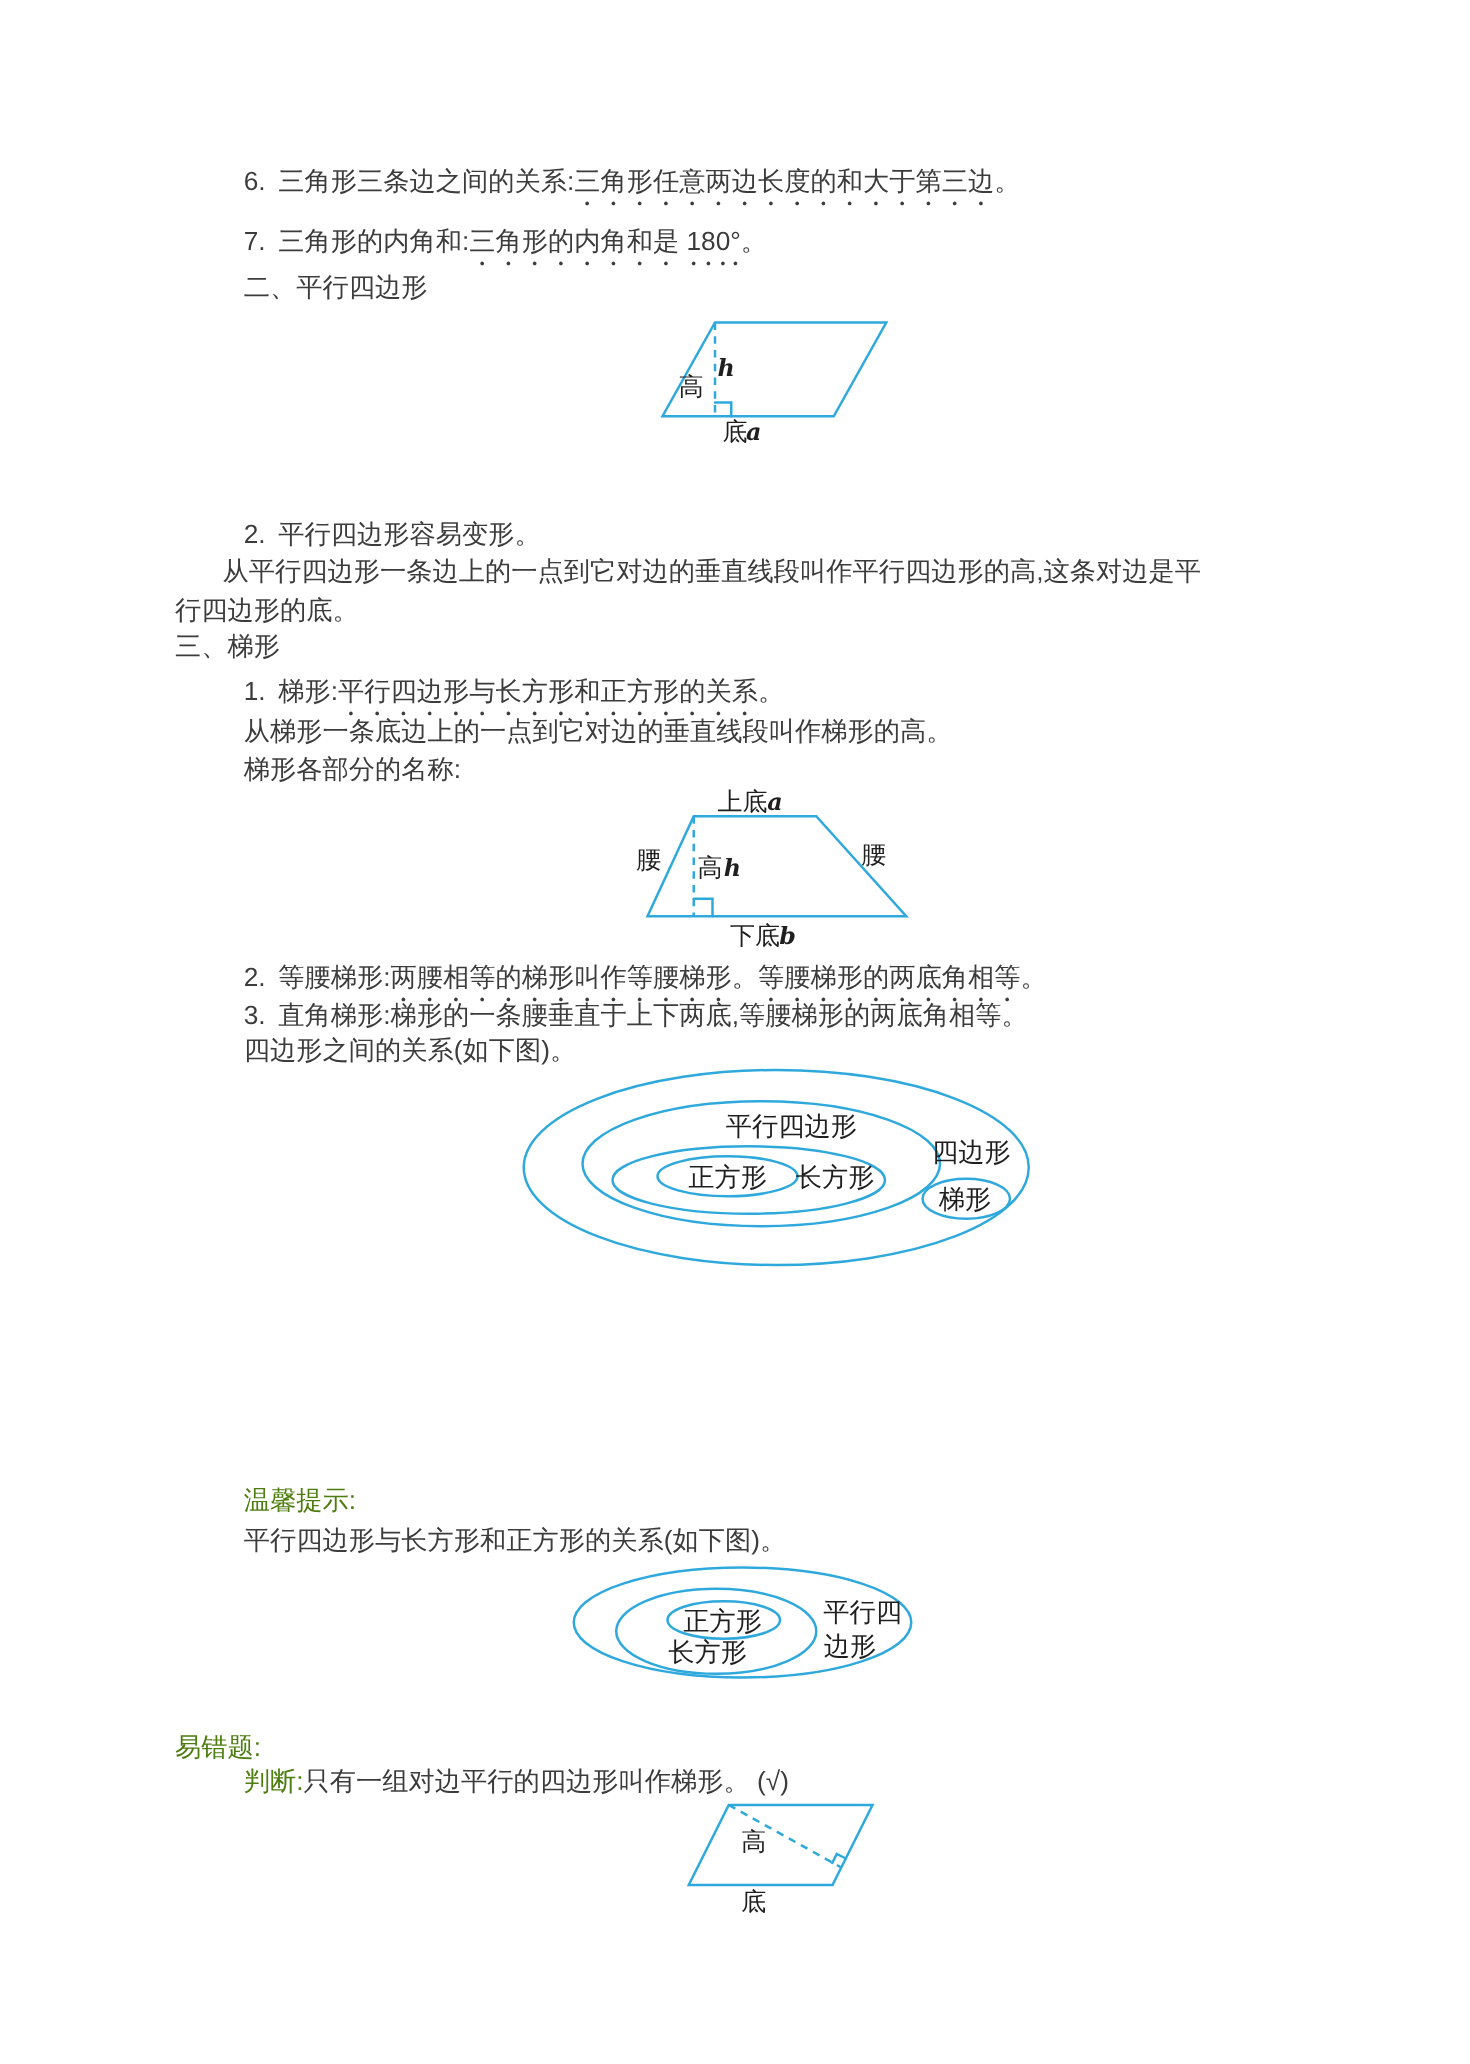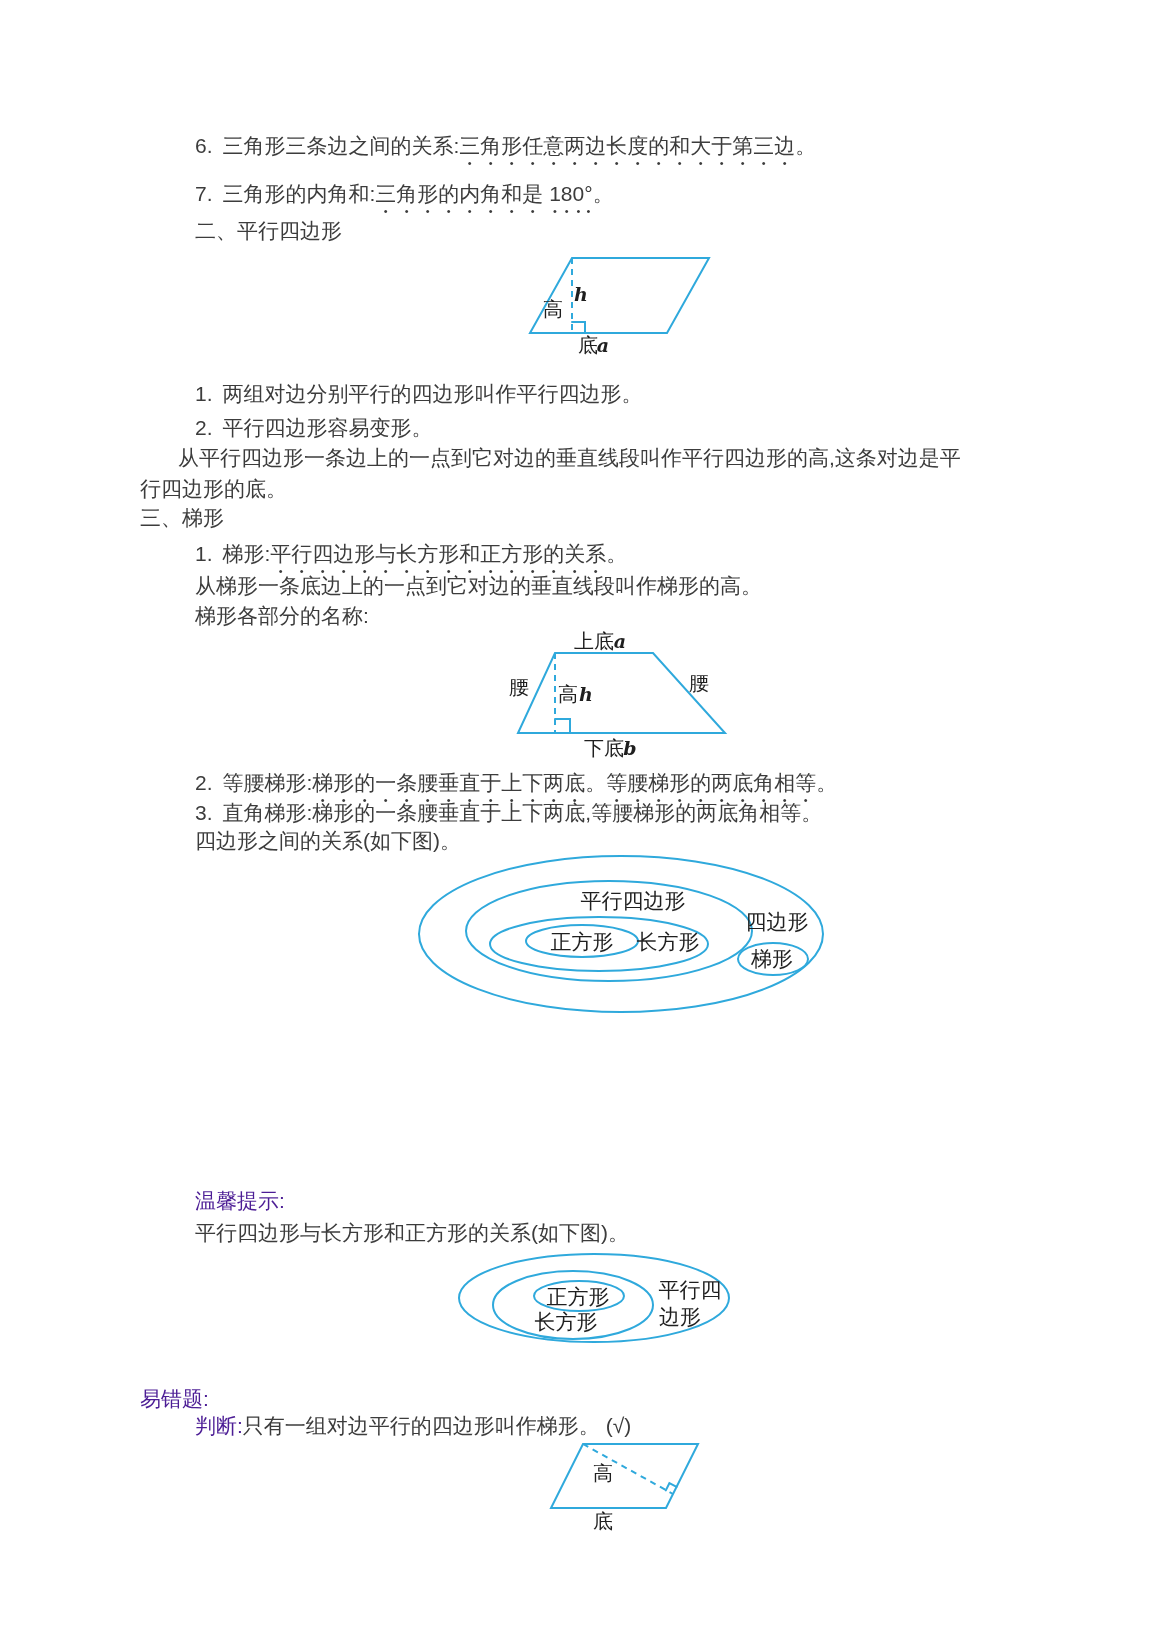--- a/index.html
+++ b/index.html
@@ -2,21 +2,21 @@
 <html><head>
 <meta charset="utf-8">
 <style>
   html,body{margin:0;padding:0;background:#ffffff;}
   .page{position:relative;width:1080px;height:1651px;background:#ffffff;
         font-family:"Liberation Sans",sans-serif;color:#3c3c3c;overflow:hidden;}
   .line{position:absolute;font-size:21px;line-height:30px;white-space:nowrap;}
   .num{display:inline-block;margin-right:10px;}
   .em{-webkit-text-emphasis:filled dot #3c3c3c;-webkit-text-emphasis-position:under;
       text-emphasis:filled dot #3c3c3c;text-emphasis-position:under right;}
-  .hint{color:#4c1d95;}
+  .hint{color:#4d7c0f;}
   .fig{position:absolute;}
   .shape{fill:none;stroke:#2fa9dc;stroke-width:2;stroke-linejoin:miter;stroke-linecap:round;}
   .dash{fill:none;stroke:#2fa9dc;stroke-width:2;stroke-dasharray:6 5;}
   .clabel{font-family:"DejaVu Serif",serif;font-size:20px;fill:#1f1f1f;text-anchor:middle;}
   .vlabel{font-family:"DejaVu Serif",serif;font-size:19px;font-style:italic;font-weight:bold;
           fill:#1f1f1f;text-anchor:middle;}
   .vennlabel{font-family:"DejaVu Serif",serif;font-size:21px;fill:#1f1f1f;text-anchor:middle;}
 </style>
 </head>
 <body>
@@ -32,21 +32,20 @@
   <svg class="fig" style="left:500px;top:238px" width="230" height="122" viewBox="0 0 230 122">
     <polygon class="shape" points="72,20 209,20 167,95 30,95"></polygon>
     <line class="dash" x1="72" y1="20" x2="72" y2="95"></line>
     <path class="shape" d="M72,84 h13 v11"></path>
     <text class="clabel" x="53" y="78">高</text>
     <text class="vlabel" x="81" y="63">h</text>
     <text class="clabel" x="88" y="114">底</text>
     <text class="vlabel" x="103" y="114">a</text>
   </svg>
 
-  <div class="line" style="left:195px;top:379px"><span class="num">1.</span><span>两组对边分别平行的四边形叫作平行四边形。</span></div>
   <div class="line" style="left:195px;top:413px"><span class="num">2.</span><span>平行四边形容易变形。</span></div>
   <div class="line" style="left:178px;top:443px">从平行四边形一条边上的一点到它对边的垂直线段叫作平行四边形的高,这条对边是平</div>
   <div class="line" style="left:140px;top:474px">行四边形的底。</div>
 
   <div class="line" style="left:140px;top:503px">三、梯形</div>
 
   <div class="line" style="left:195px;top:539px"><span class="num">1.</span><span>梯形:</span><span class="em">平行四边形与长方形和正方形的关系。</span></div>
   <div class="line" style="left:195px;top:571px">从梯形一条底边上的一点到它对边的垂直线段叫作梯形的高。</div>
   <div class="line" style="left:195px;top:601px">梯形各部分的名称:</div>
 
@@ -57,21 +56,21 @@
     <text class="clabel" x="134" y="25">上底</text>
     <text class="vlabel" x="160" y="25">a</text>
     <text class="clabel" x="59" y="71">腰</text>
     <text class="clabel" x="239" y="67">腰</text>
     <text class="clabel" x="108" y="78">高</text>
     <text class="vlabel" x="126" y="78">h</text>
     <text class="clabel" x="144" y="132">下底</text>
     <text class="vlabel" x="170" y="132">b</text>
   </svg>
 
-  <div class="line" style="left:195px;top:768px"><span class="num">2.</span><span>等腰梯形:</span><span class="em">梯形的一条腰垂直于上下两底。等腰梯形的两底角相等。</span></div>
+  <div class="line" style="left:195px;top:768px"><span class="num">2.</span><span>等腰梯形:</span><span class="em">两腰相等的梯形叫作等腰梯形。等腰梯形的两底角相等。</span></div>
   <div class="line" style="left:195px;top:798px"><span class="num">3.</span><span>直角梯形:</span><span>梯形的一条腰垂直于上下两底,等腰梯形的两底角相等。</span></div>
   <div class="line" style="left:195px;top:826px">四边形之间的关系(如下图)。</div>
 
   <svg class="fig" style="left:405px;top:843px" width="442" height="184" viewBox="0 0 442 184">
     <ellipse class="shape" cx="216" cy="91" rx="202" ry="78"></ellipse>
     <ellipse class="shape" cx="204" cy="88" rx="143" ry="50"></ellipse>
     <ellipse class="shape" cx="194" cy="101" rx="109" ry="27"></ellipse>
     <ellipse class="shape" cx="177" cy="98" rx="56" ry="16"></ellipse>
     <ellipse class="shape" cx="368" cy="116" rx="35" ry="16"></ellipse>
     <text class="vennlabel" x="228" y="65">平行四边形</text>

